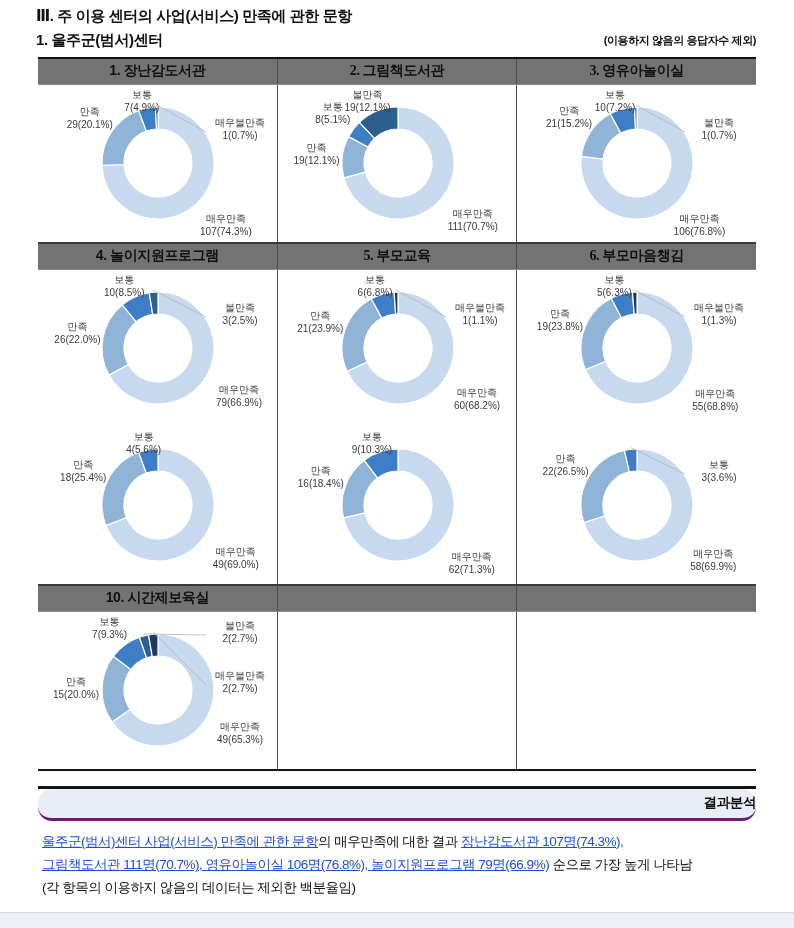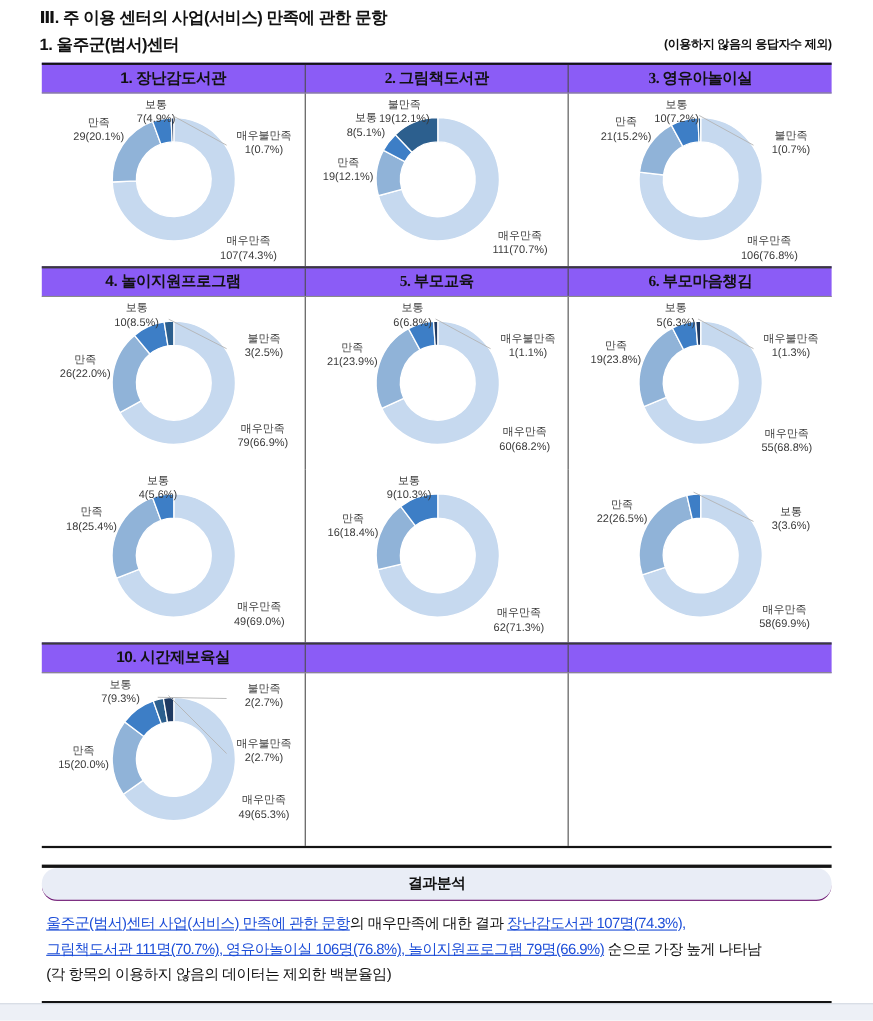--- a/index.html
+++ b/index.html
@@ -4,31 +4,31 @@
 <style>
   html,body{margin:0;padding:0;background:#fff;}
   body{width:794px;height:928px;overflow:hidden;position:relative;
        font-family:"Liberation Sans","DejaVu Sans",sans-serif;color:#111;}
   .hdr{padding:7px 38px 0 36px;}
   .t1{font-size:15px;font-weight:bold;letter-spacing:-0.4px;}
   .t2row{display:flex;justify-content:space-between;align-items:center;margin-top:5px;}
   .t2{font-size:15px;font-weight:bold;letter-spacing:-0.4px;}
   .note{font-size:11px;font-weight:bold;letter-spacing:-0.4px;}
   .grid{margin:7px 38px 0 38px;border-bottom:2.5px solid #141414;}
-  .g-row .titles{display:flex;background:#8b5cf6;border-top:2px solid #3a3a3a;border-bottom:1px solid #8a8a8a;}
+  .g-row .titles{display:flex;background:#737373;border-top:2px solid #3a3a3a;border-bottom:1px solid #8a8a8a;}
   .g-row:first-child .titles{border-top:2.5px solid #141414;}
   .title-cell{flex:1 1 0;text-align:center;font-weight:bold;font-size:14px;
               letter-spacing:-0.4px;padding:3px 0 4px 0;}
   .title-cell + .title-cell{border-left:1.5px solid #4d4d4d;font-family:Liberation Serif, serif;}
   .g-row .bodies{display:flex;}
   .chart-cell{flex:1 1 0;height:157px;overflow:hidden;}
   .chart-cell + .chart-cell{border-left:1.5px solid #4d4d4d;}
   .analysis{margin:15px 38px 0 38px;border-top:3px solid #141414;border-bottom:3px solid #141414;}
-  .a-hdr{background:#e9edf6;text-align:center;font-weight:bold;font-size:13.5px;
-         letter-spacing:-0.4px;padding:5px 0 6px 0;border-bottom:1px solid #701a75;border-radius:14px;}
+  .a-hdr{background:#e9edf6;text-align:right;font-weight:bold;font-size:13.5px;
+         letter-spacing:-0.4px;padding:5px 0 6px 0;border-bottom:3px solid #701a75;border-radius:14px;}
   .a-body{padding:9px 4px 12px 4px;font-size:13.5px;line-height:1.72;letter-spacing:-0.5px;}
   .a-line{white-space:nowrap;}
   .seg-link{color:#1d4ed8;text-decoration:underline;}
   .page-edge{position:absolute;left:0;bottom:0;width:794px;height:15px;background:#edf0f6;
              border-top:1px solid #d4d9e2;}
   svg text{font-family:"Liberation Sans","DejaVu Sans",sans-serif;}
 </style>
 </head>
 <body>
 

